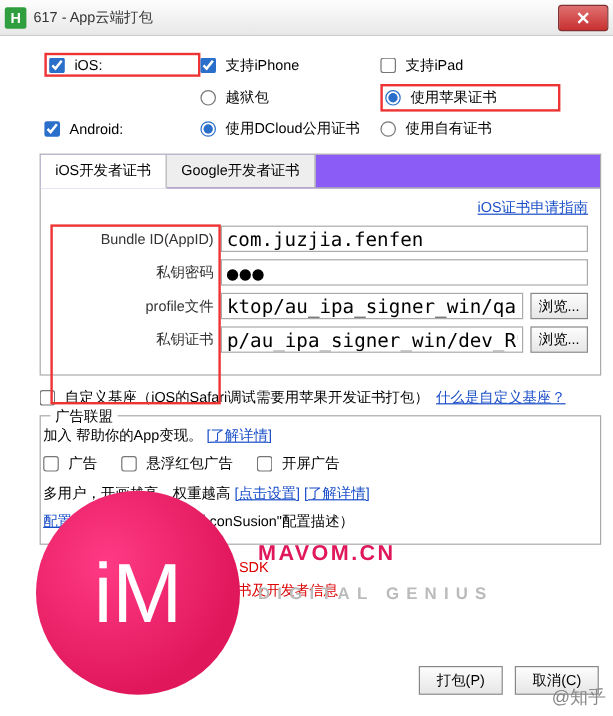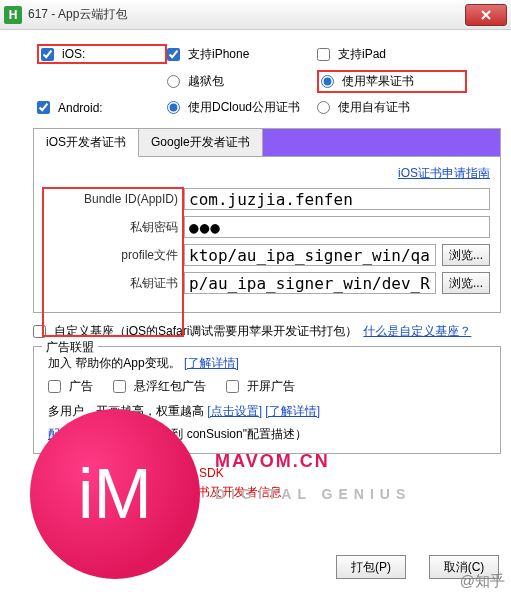--- a/index.html
+++ b/index.html
@@ -115,40 +115,40 @@
     font-size: 12px;
     cursor: pointer;
   }
   .section-line {
     margin: 10px 0 6px 0;
     display: flex; align-items: center; gap: 6px;
   }
   .link { color: #1a4ec8; text-decoration: underline; cursor: pointer; }
   .ad-box {
     border: 1px solid #aaa;
-    padding: 8px 10px 10px 14px;
+    padding: 8px 10px 10px 2px;
     position: relative;
     margin-top: 4px;
   }
   .ad-title {
     position: absolute; top: -8px; left: 8px;
     background: #fff; padding: 0 4px;
   }
   .ad-row {
     display: flex; align-items: center; gap: 20px;
     margin-top: 6px;
     flex-wrap: wrap;
   }
   .notes { margin-top: 10px; line-height: 1.6; }
   .red { color: #d00; }
   .footer {
     position: absolute;
     right: 12px;
     bottom: 18px;
-    display: flex; gap: 23px; padding-left: 30px;
+    display: flex; gap: 10px; padding-left: 30px;
   }
   .btn {
     width: 70px; height: 24px;
     border: 1px solid #888;
     background: linear-gradient(#fdfdfd,#e6e6e6);
     font-size: 12px;
     cursor: pointer;
   }
   .overlay-circle {
     position: absolute;

